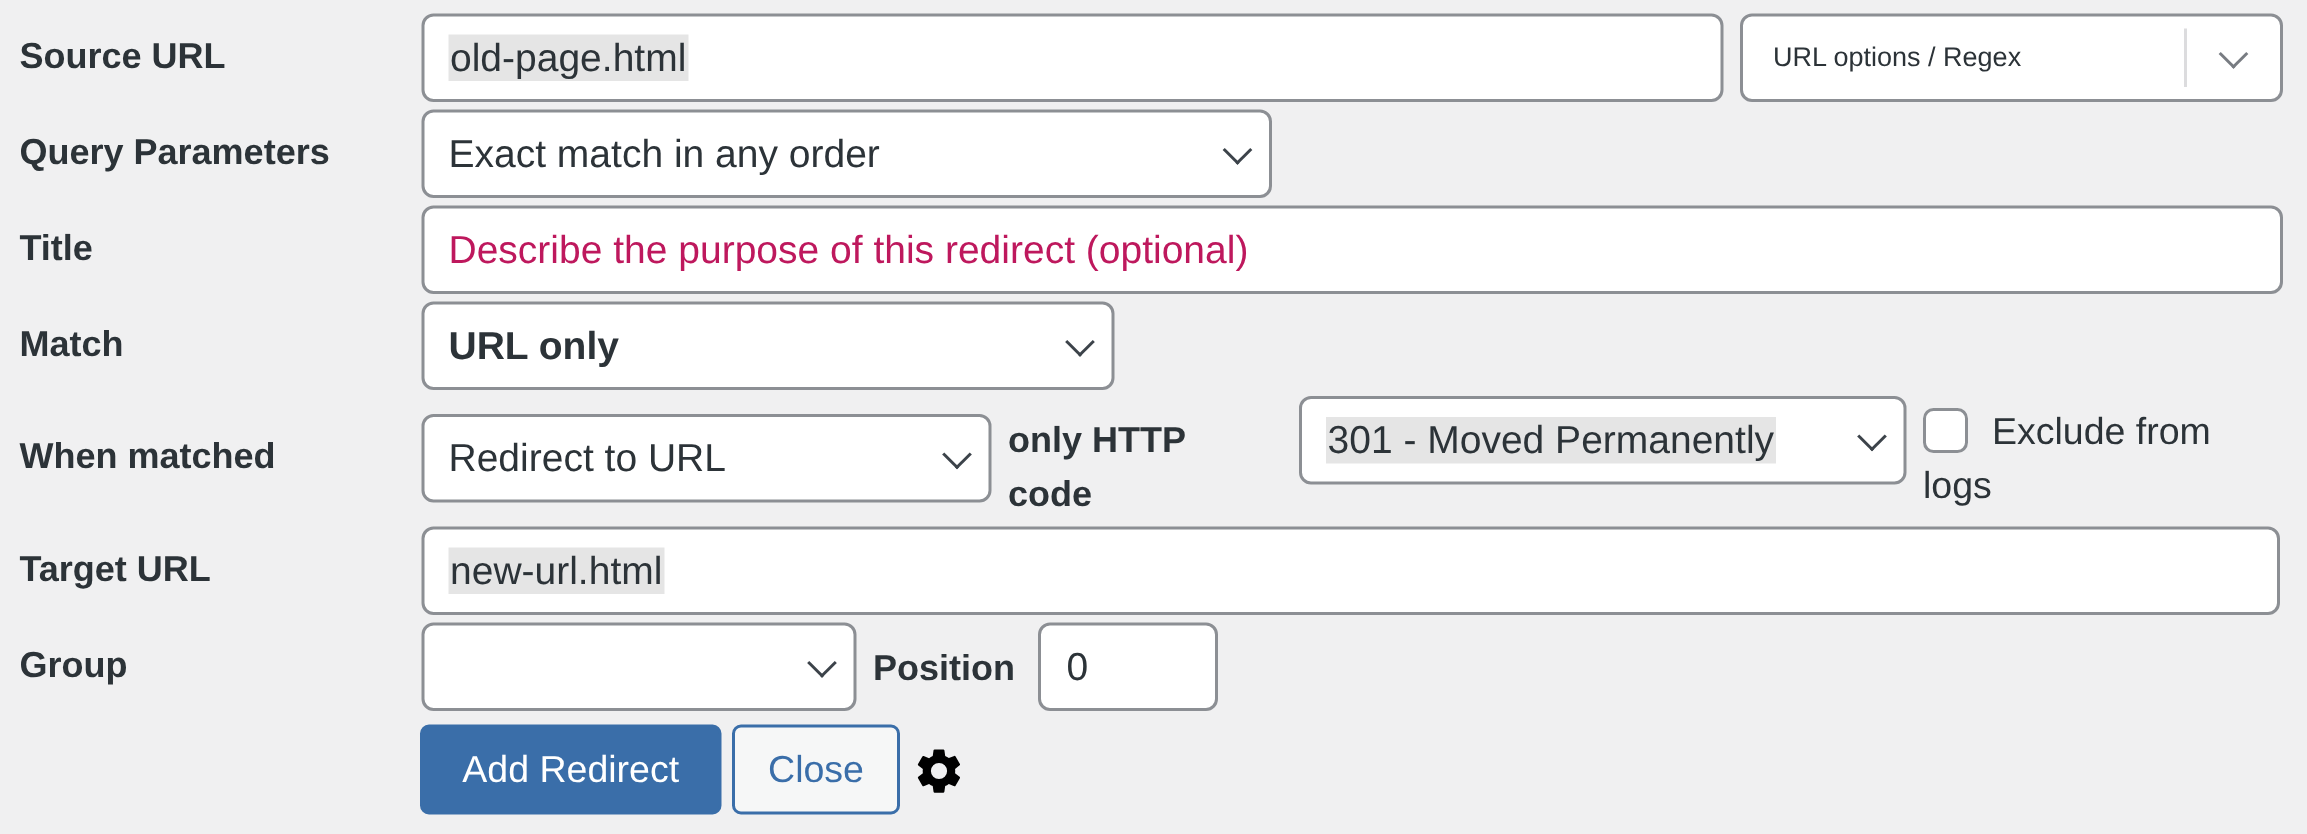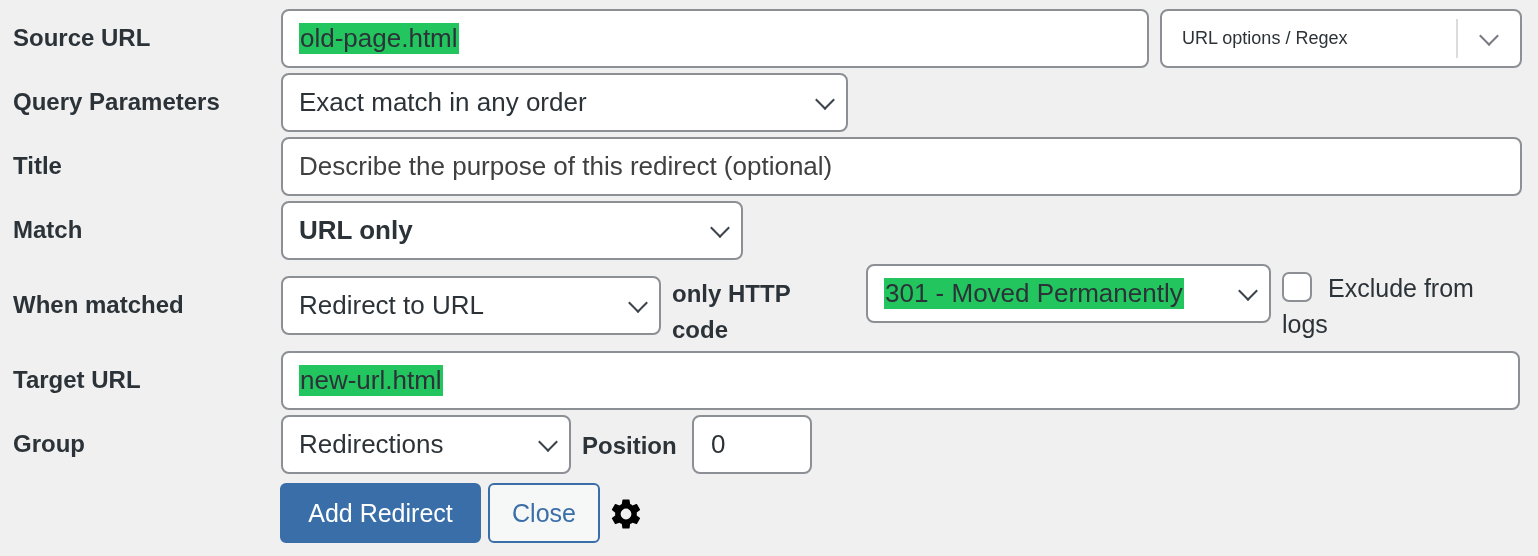--- a/index.html
+++ b/index.html
@@ -13,22 +13,22 @@
   .lbl {
     position:absolute; left:13px;
     font-size:24px; font-weight:bold; color:#2c3338;
   }
   .box {
     position:absolute; box-sizing:border-box;
     background:#fff; border:2px solid #8c8f94; border-radius:8px;
     font-size:26px; color:#2c3338;
     display:flex; align-items:center; padding-left:16px;
   }
-  .hl { background:#22c55e; padding:0 1px; }
-  .ph { color:#404040; }
+  .hl { background:#e5e5e5; padding:0 1px; }
+  .ph { color:#be185d; }
   .chev {
     position:absolute; right:14px; top:50%;
     width:12px; height:12px; margin-top:-10px;
     border-right:2.5px solid #3c434a; border-bottom:2.5px solid #3c434a;
     transform:rotate(45deg);
   }
   .sep { position:absolute; right:62px; top:8px; bottom:8px; width:2px; background:#dcdcde; }
   .inline-lbl { position:absolute; font-size:24px; font-weight:bold; color:#2c3338; line-height:35px; }
   .cb {
     position:absolute; box-sizing:border-box; width:30px; height:30px;
@@ -88,21 +88,20 @@
 <div class="cbtext" style="left:1328px; top:270px;">Exclude from</div>
 <div class="cbtext" style="left:1282px; top:306px;">logs</div>
 
 <div class="lbl" style="top:366px;">Target URL</div>
 <div class="box" style="left:281px; top:351px; width:1239px; height:59px;">
   <span class="hl">new-url.html</span>
 </div>
 
 <div class="lbl" style="top:430px;">Group</div>
 <div class="box" style="left:281px; top:415px; width:290px; height:59px;">
-  <span>Redirections</span>
   <span class="chev"></span>
 </div>
 <div class="inline-lbl" style="left:582px; top:428px;">Position</div>
 <div class="box" style="left:692px; top:415px; width:120px; height:59px; padding-left:17px;">
   <span>0</span>
 </div>
 
 <div class="btn primary" style="left:280px; top:483px; width:201px; height:60px;">Add Redirect</div>
 <div class="btn secondary" style="left:488px; top:483px; width:112px; height:60px;text-align:center;">Close</div>
 <svg class="gear" style="left:608px; top:496px;" width="36" height="36" viewBox="0 0 24 24">

